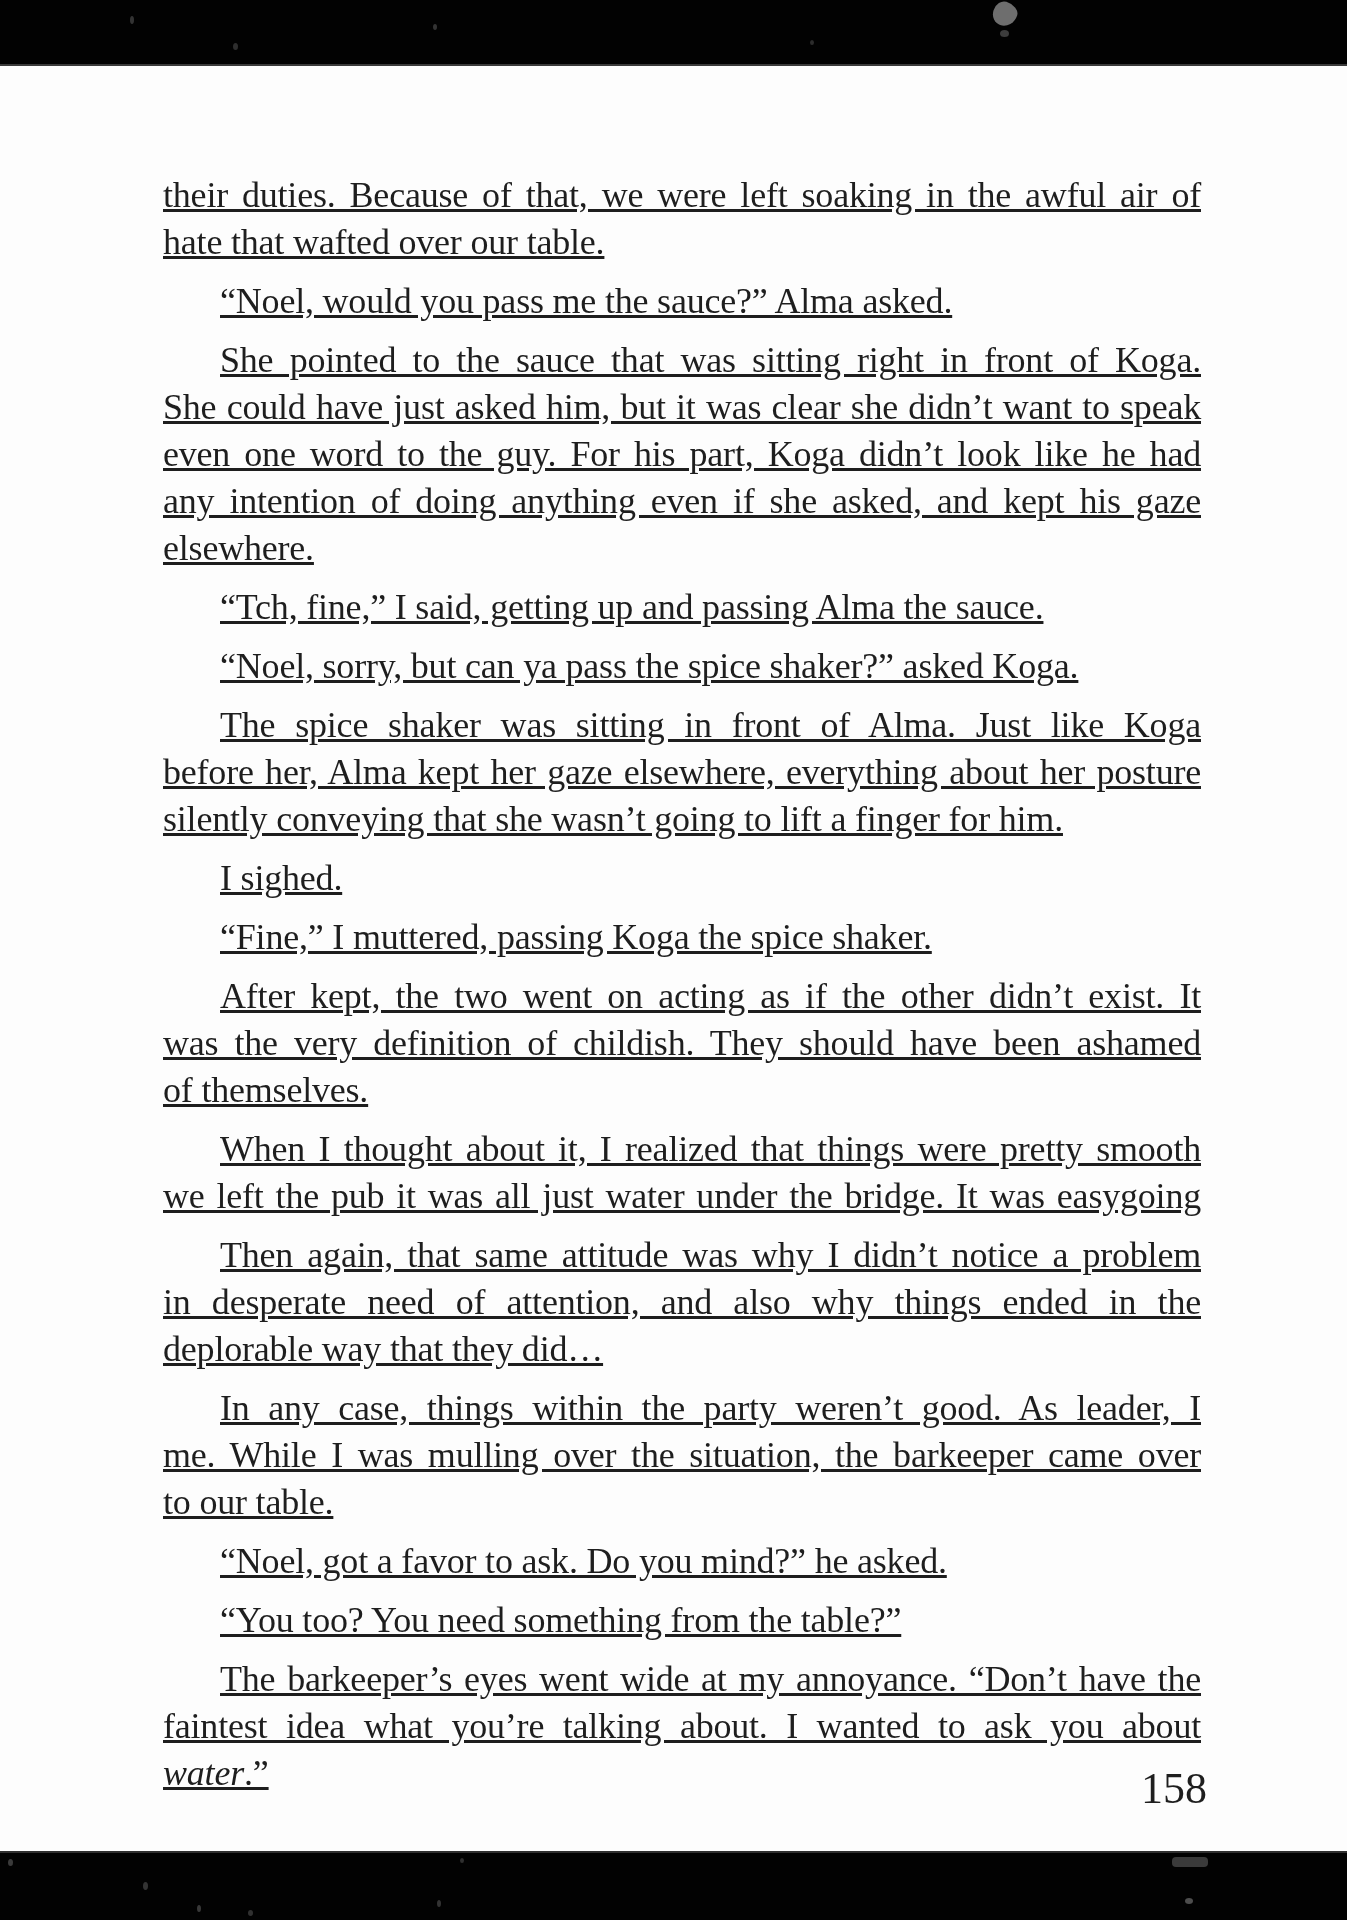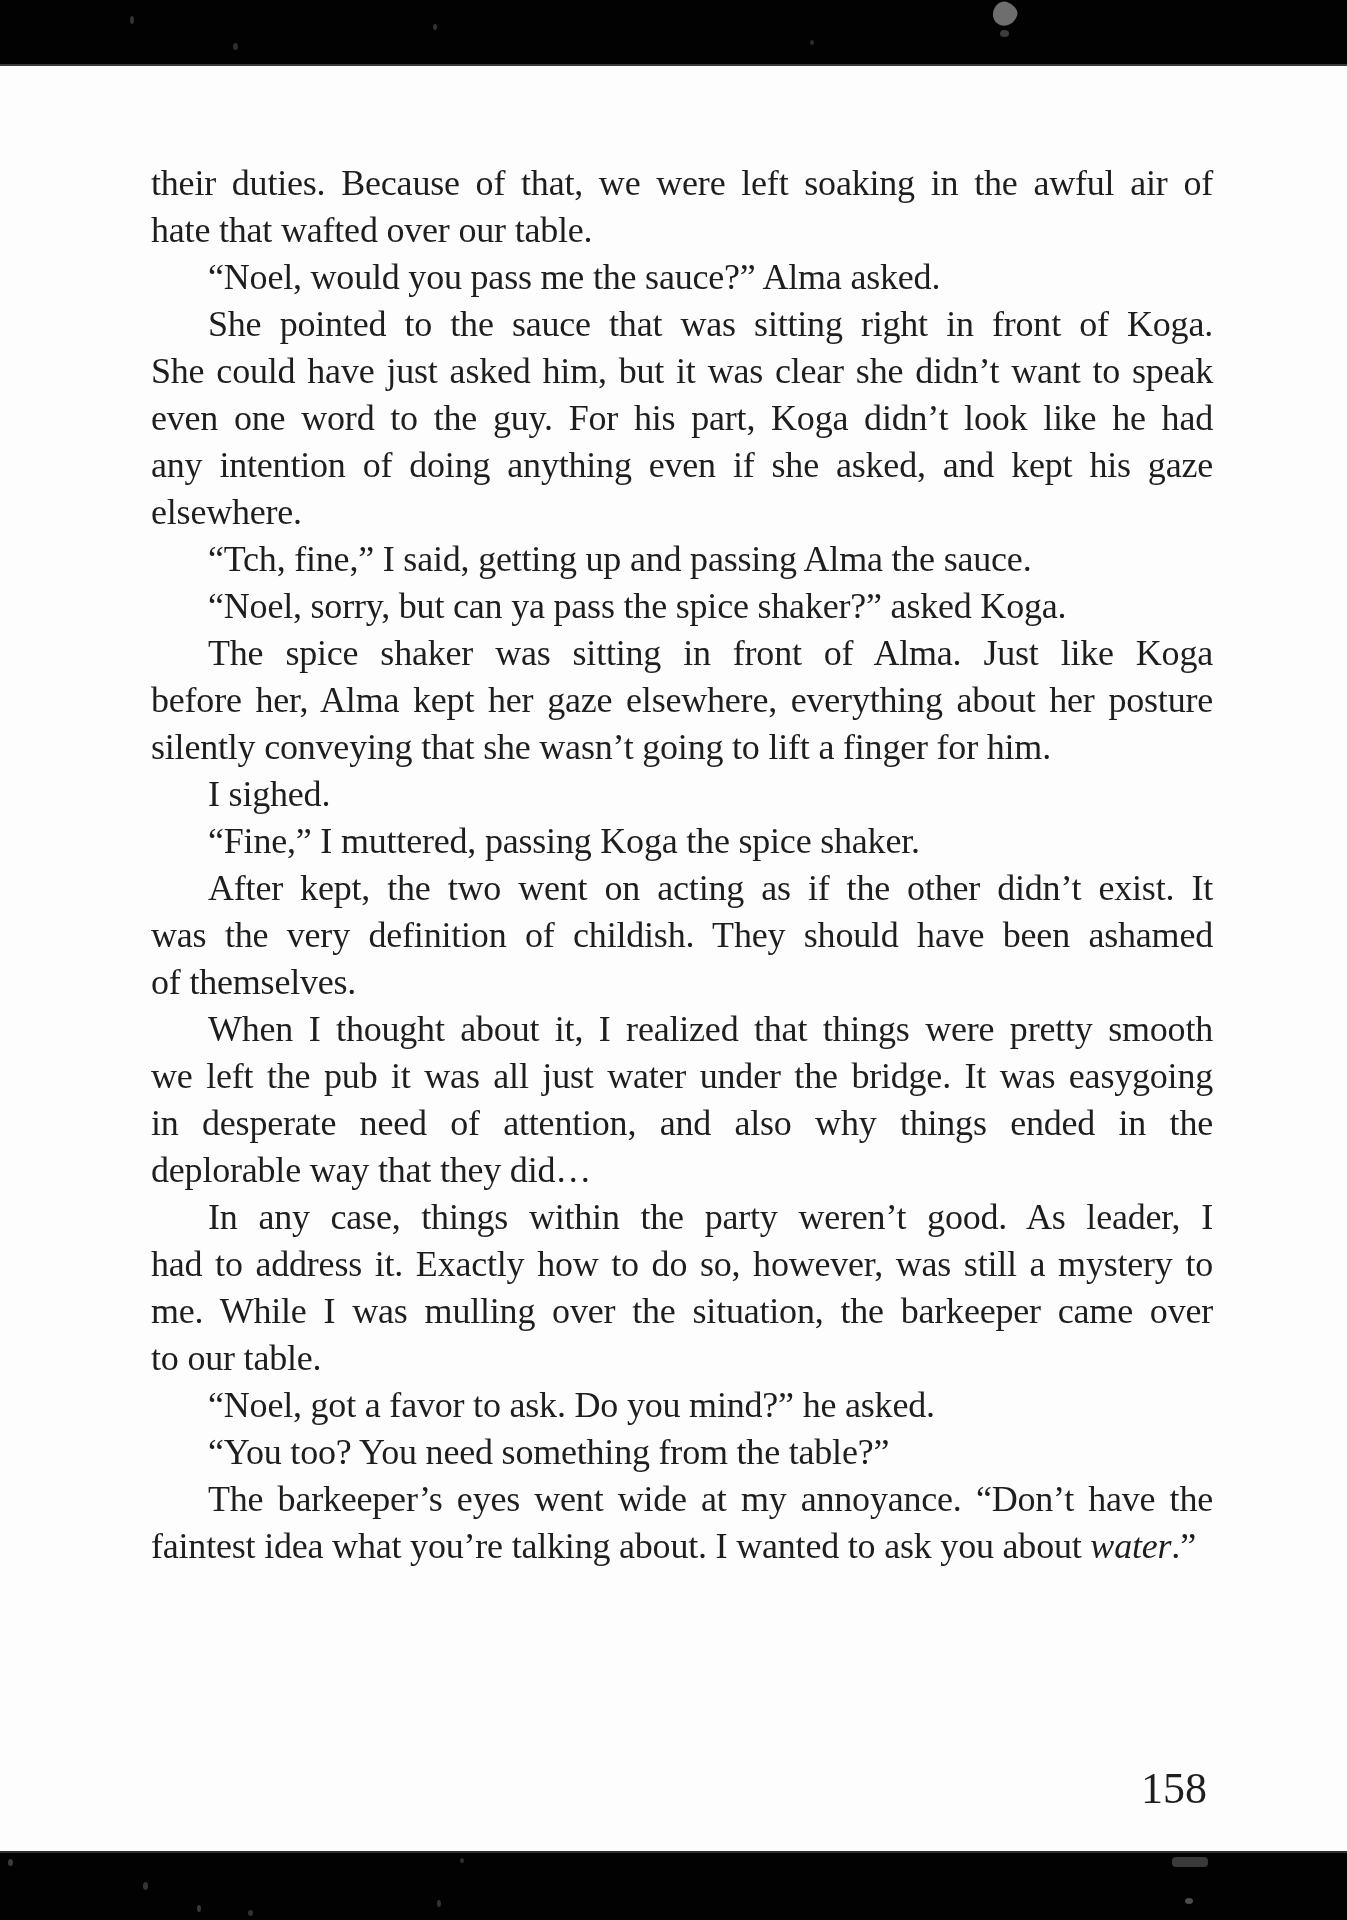--- a/index.html
+++ b/index.html
@@ -30,21 +30,21 @@
   .text-block {
     position: absolute;
     left: 151px;
     top: 160px;
     width: 1062px;
     color: #1e1e1e;
     font-size: 36px;
     line-height: 47px;
     letter-spacing: -0.2px;
   }
-  .paragraph { margin: 0; }
+  .paragraph { margin: 12px; text-decoration: underline; }
   .line {
     text-align: justify;
     text-align-last: justify;
   }
   .line.last { text-align-last: left; }
   .line.indent { text-indent: 57px; }
   .page-number {
     position: absolute;
     top: 1768px;
     right: 140px;
@@ -102,26 +102,26 @@
       <div class="paragraph">
         <div class="line indent">After kept, the two went on acting as if the other didn’t exist. It</div>
         <div class="line">was the very definition of childish. They should have been ashamed</div>
         <div class="line last">of themselves.</div>
       </div>
       <div class="paragraph">
         <div class="line indent">When I thought about it, I realized that things were pretty smooth</div>
         <div class="line">we left the pub it was all just water under the bridge. It was easygoing</div>
       </div>
       <div class="paragraph">
+        <div class="line indent">Then again, that same attitude was why I didn’t notice a problem</div>
         <div class="line">in desperate need of attention, and also why things ended in the</div>
         <div class="line last">deplorable way that they did…</div>
       </div>
       <div class="paragraph">
         <div class="line indent">In any case, things within the party weren’t good. As leader, I</div>
-        <div class="line">had to address it. Exactly how to do so, however, was still a mystery to</div>
         <div class="line">me. While I was mulling over the situation, the barkeeper came over</div>
         <div class="line last">to our table.</div>
       </div>
       <div class="paragraph">
         <div class="line last indent">“Noel, got a favor to ask. Do you mind?” he asked.</div>
       </div>
       <div class="paragraph">
         <div class="line last indent">“You too? You need something from the table?”</div>
       </div>
       <div class="paragraph">

